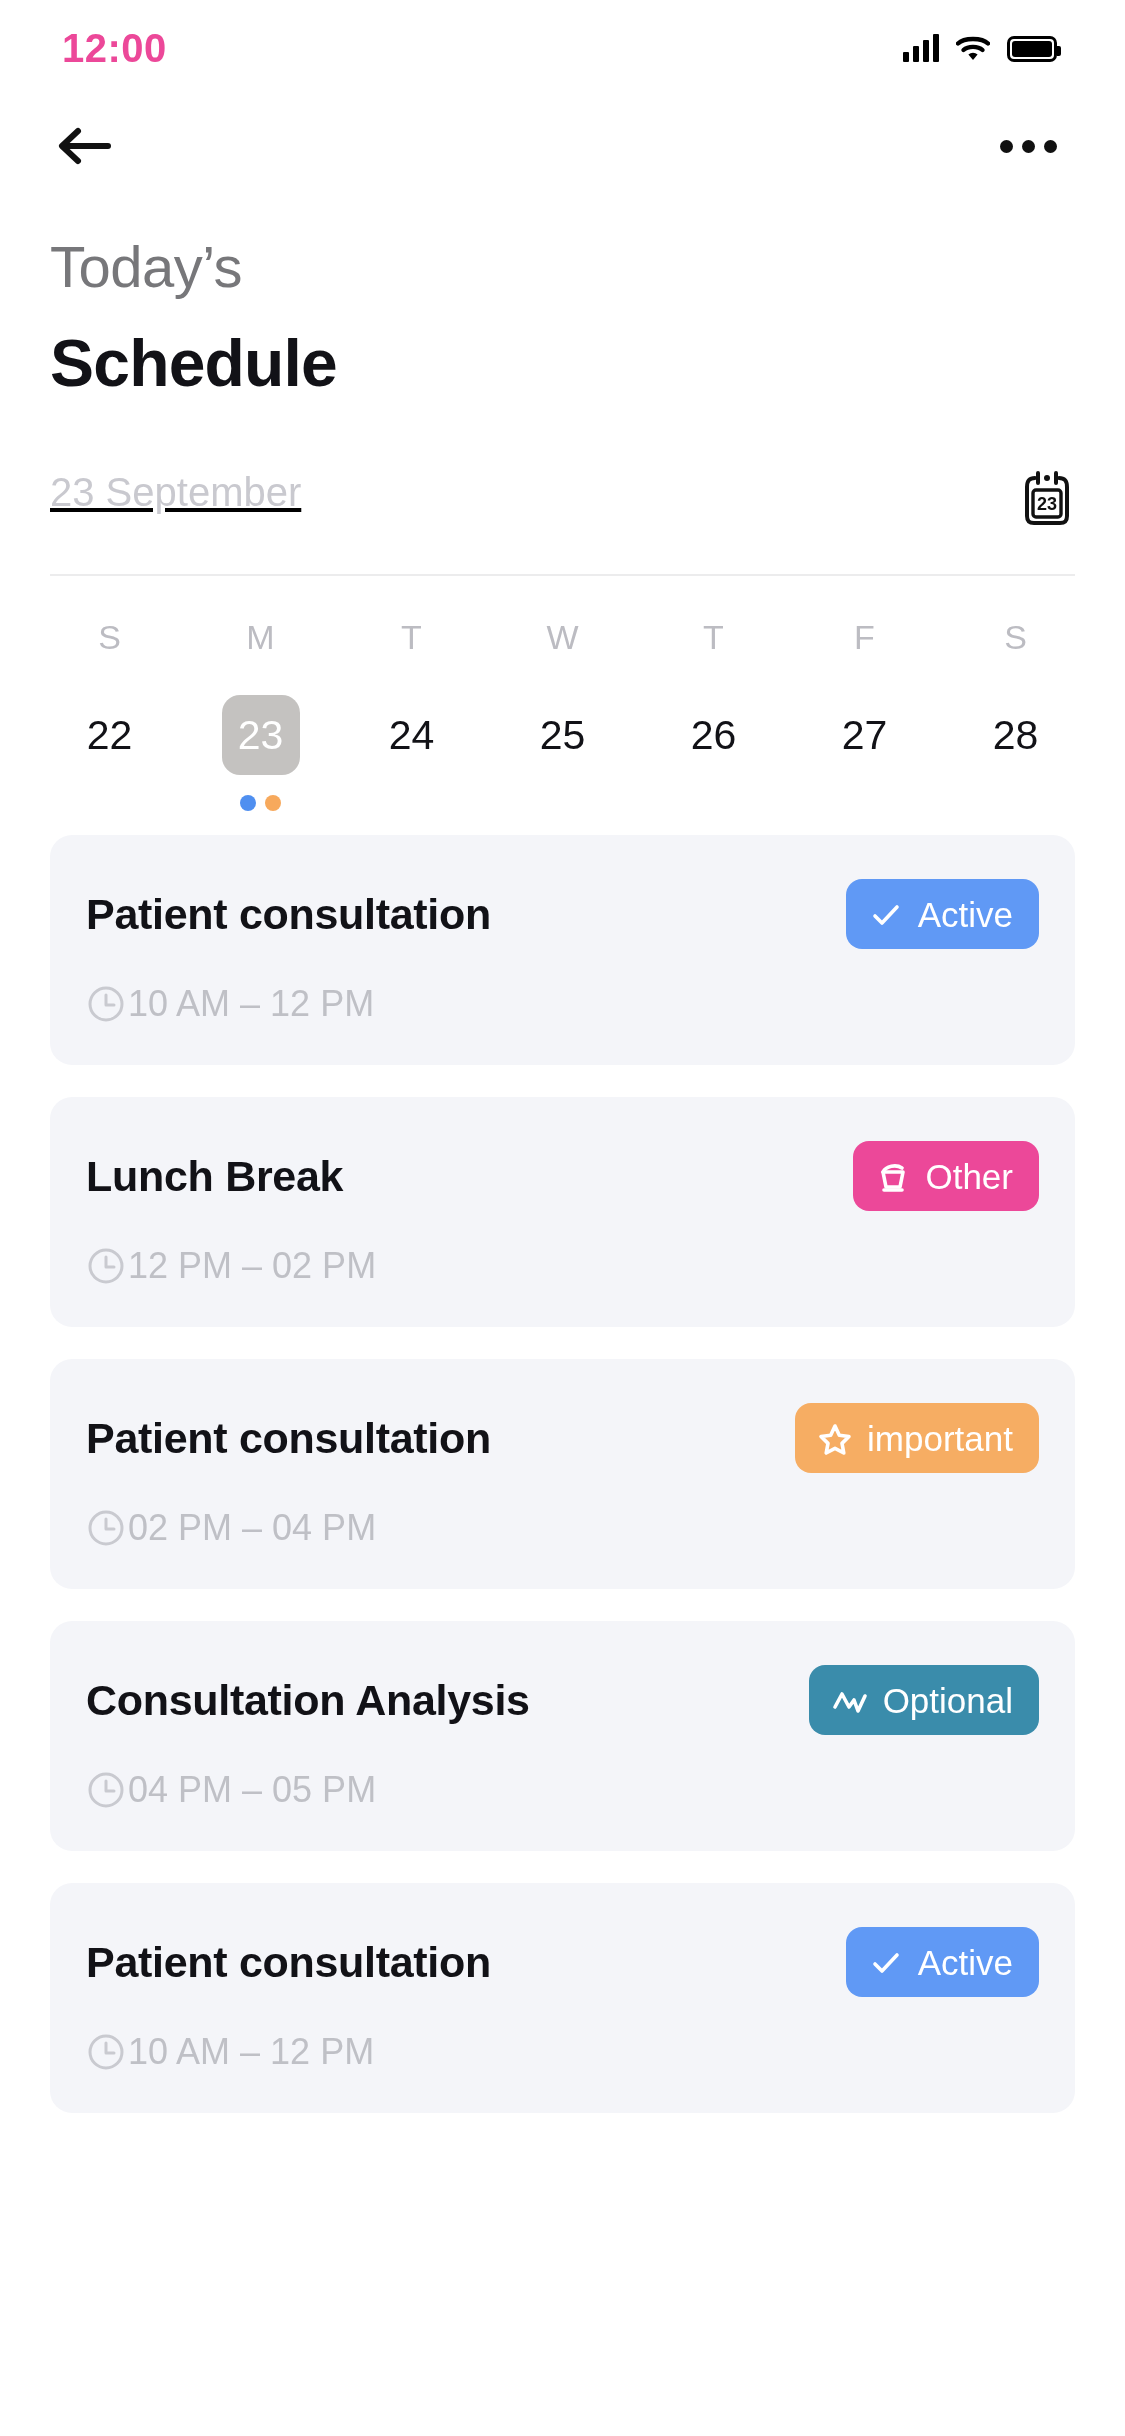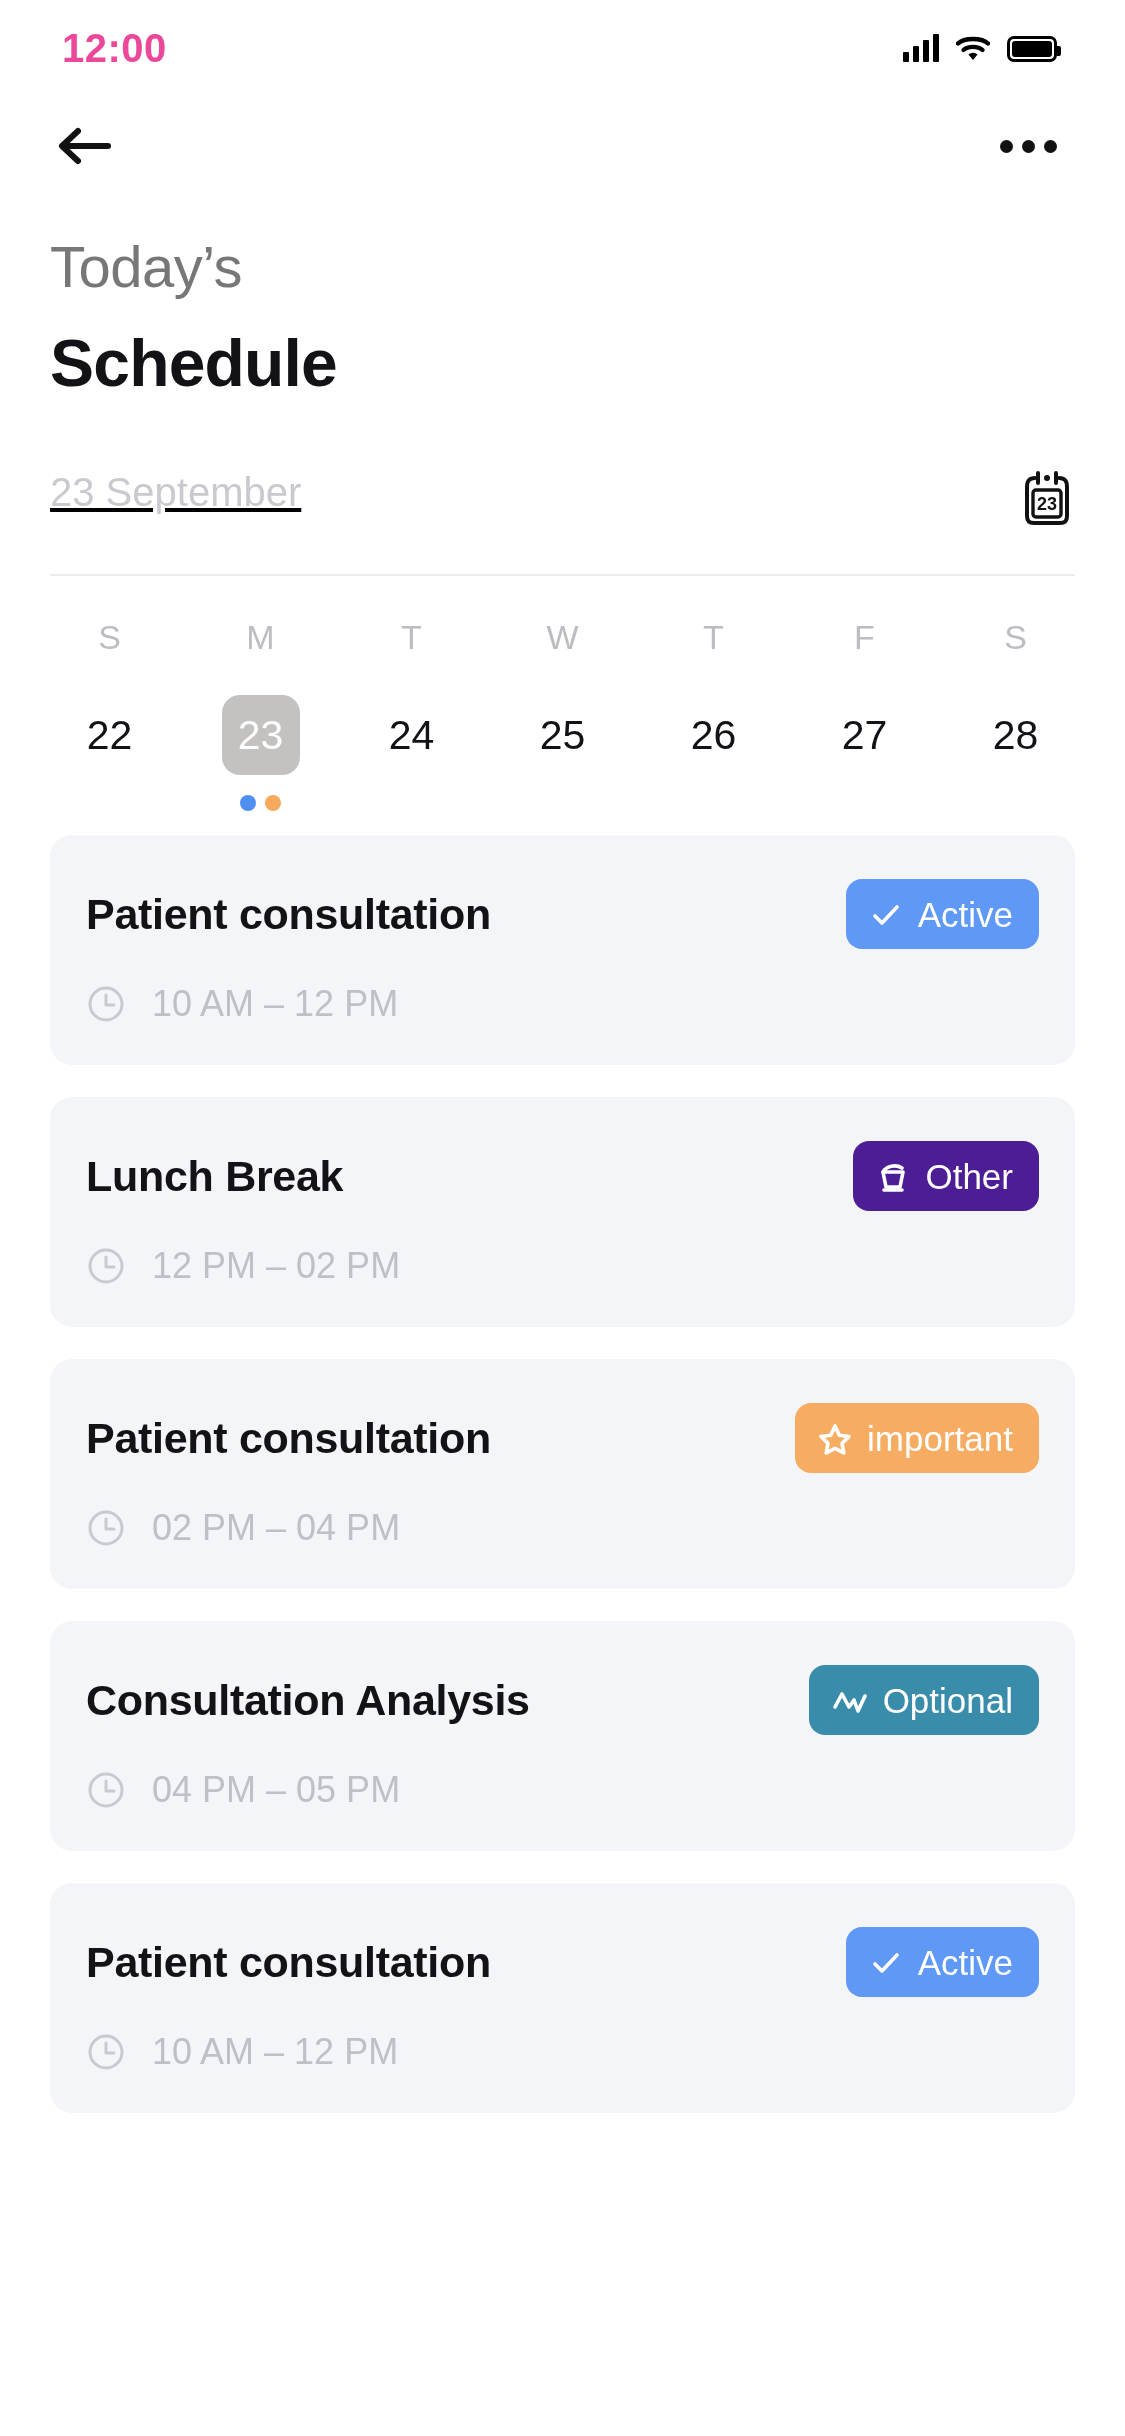--- a/index.html
+++ b/index.html
@@ -93,21 +93,21 @@
     position:relative;
   }
   .card-top { display:flex; align-items:center; justify-content:space-between; gap:18px; }
   .card-title { font-size:43px; font-weight:bold; color:#121217; letter-spacing:-0.3px; }
   .badge {
     display:flex; align-items:center; gap:14px;
     border-radius:16px; padding:16px 26px 14px 22px;
     color:#fff; font-size:35px; white-space:nowrap;
   }
   .badge svg { display:block; flex:none; }
-  .card-time { display:flex; align-items:center; gap:26px; margin-top:34px; }
+  .card-time { display:flex; align-items:center; gap:2px; margin-top:34px; }
   .card-time .label { font-size:36px; color:#bfc0c6; }
   .clock-icon { width:40px; height:40px; flex:none; }
 </style>
 </head>
 <body>
 
 <div class="statusbar">
   <div class="status-time">12:00</div>
   <div class="status-icons">
     <span class="signal">
@@ -251,21 +251,21 @@
         <svg class="clock-icon" width="40" height="40" viewBox="0 0 40 40">
           <circle cx="20" cy="20" r="16" stroke="#c9cad0" stroke-width="3" fill="none"></circle>
           <path d="M20 11 V21 H28" stroke="#c9cad0" stroke-width="3" fill="none" stroke-linecap="round" stroke-linejoin="round"></path>
         </svg>
         <span class="label">10 AM – 12 PM</span>
       </div>
     </div>
     <div class="card">
       <div class="card-top">
         <div class="card-title">Lunch Break</div>
-        <div class="badge" style="background: #4c1d95;">
+        <div class="badge" style="background: #ec4899;">
           <svg width="36" height="36" viewBox="0 0 36 36">
             <path d="M8 13 H28 L25 28 H11 Z" stroke="#fff" stroke-width="3.6" fill="none" stroke-linecap="round" stroke-linejoin="round"></path>
             <path d="M8 13 C11 7 21 5 27 9" stroke="#fff" stroke-width="3.6" fill="none" stroke-linecap="round" stroke-linejoin="round"></path>
             <path d="M9 31 H27" stroke="#fff" stroke-width="3.6" fill="none" stroke-linecap="round" stroke-linejoin="round"></path>
           </svg>
           <span>Other</span>
         </div>
       </div>
       <div class="card-time">
         <svg class="clock-icon" width="40" height="40" viewBox="0 0 40 40">

